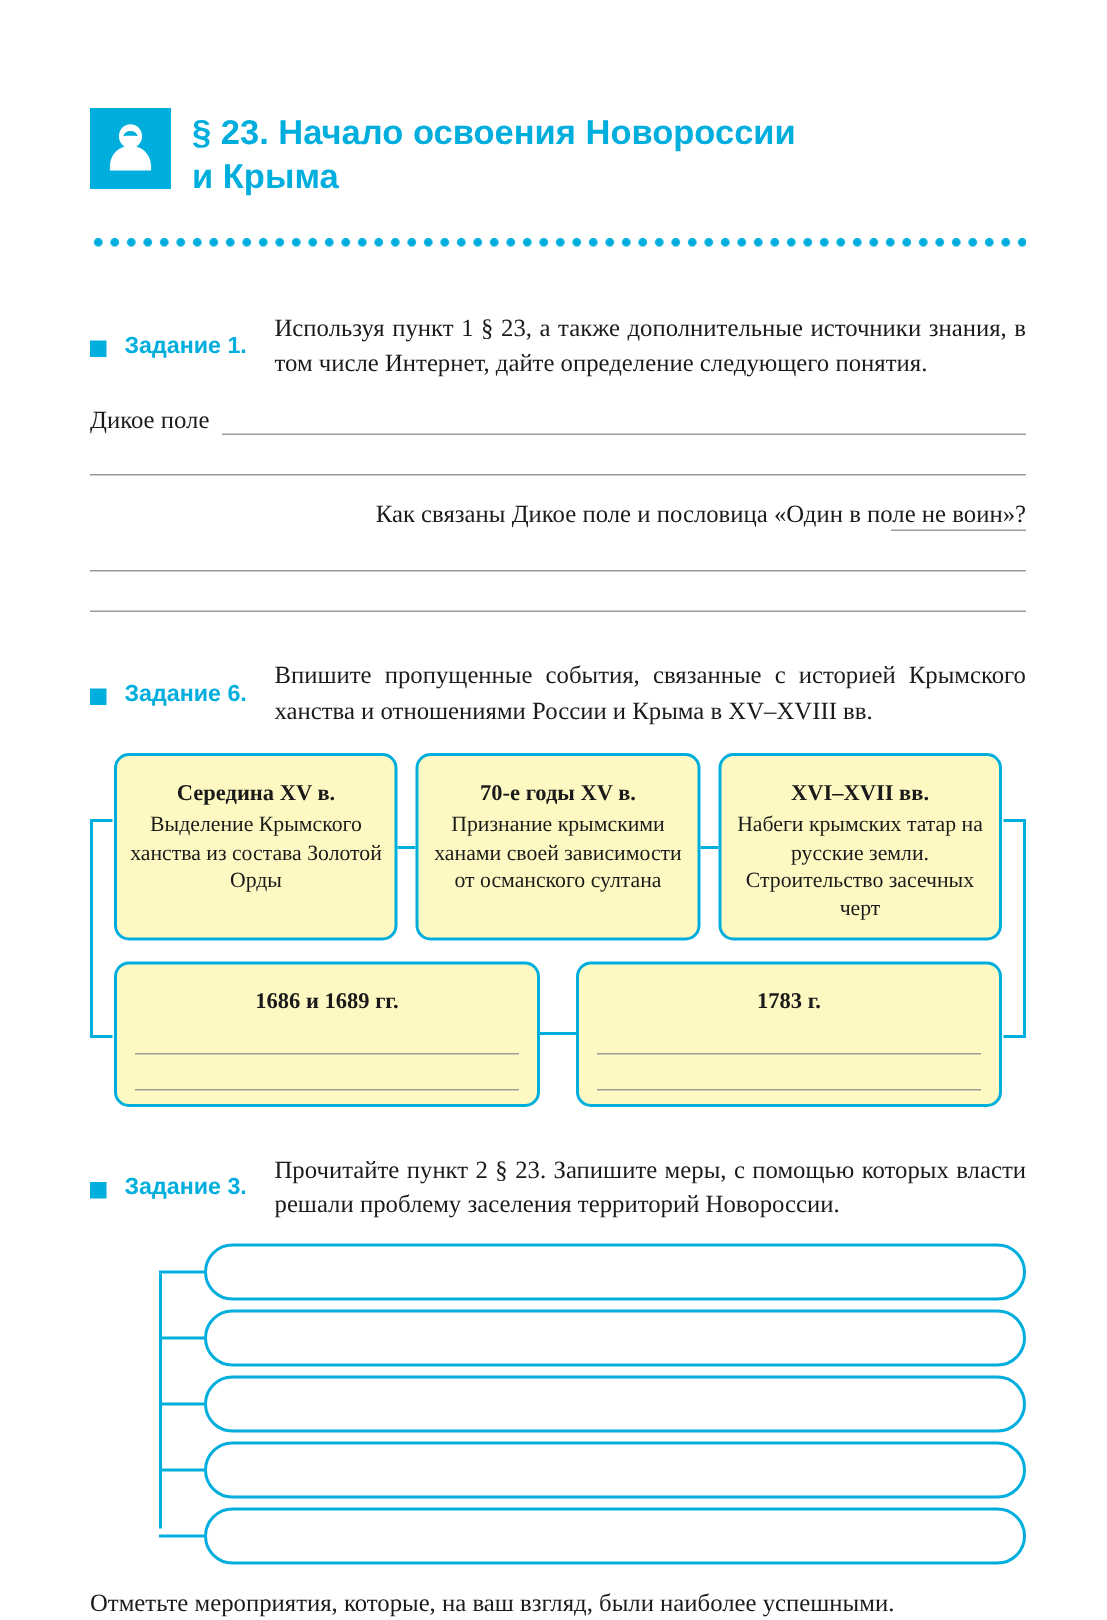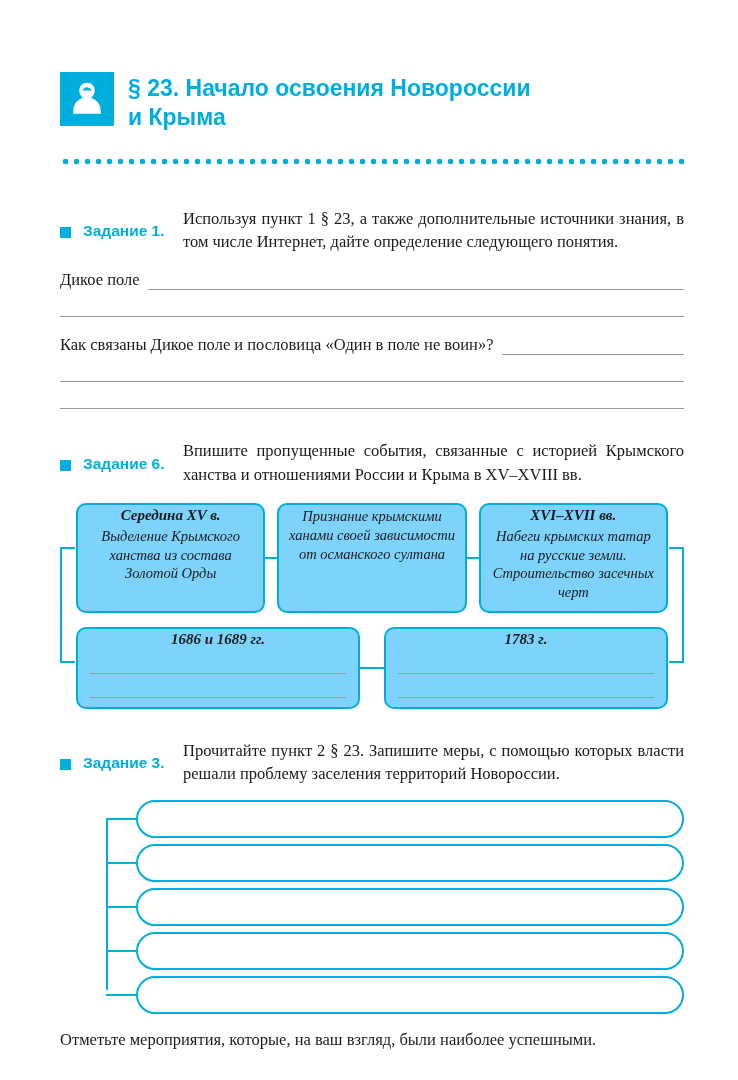--- a/index.html
+++ b/index.html
@@ -37,35 +37,35 @@
     font-size: 15.5px; width: 112px; flex: 0 0 auto; padding-left: 12px; padding-top: 1px;
   }
   .task-text {
     flex: 1; font-size: 16.5px; line-height: 1.45; text-align: justify;
   }
 
   
   .ans-line { border-bottom: 1.2px solid #9b9b9b; height: 27px; }
   .term-row { display: flex; align-items: flex-end; margin-top: 14px; font-size: 16.5px; }
   .term-row .ans-line { flex: 1; height: 22px; margin-left: 8px; }
-  .q-row { display: flex; align-items: flex-end; margin-top: 10px; font-size: 16.5px; }
+  .q-row { display: flex; align-items: flex-end; margin-top: 10px; font-size: 16.5px; flex-direction: column; }
   .q-row .ans-line { flex: 1; height: 22px; margin-left: 8px; min-width: 90px; }
   .full-line { margin-top: 0; }
 
   
   .diagram2 { position: relative; margin-top: 16px; padding: 0 16px; }
   .bracket { position: absolute; width: 15px; }
   .bracket-left  { left: 0;  top: 44px; bottom: 46px; border: 2px solid #00aede; border-right: none; }
   .bracket-right { right: 0; top: 44px; bottom: 46px; border: 2px solid #00aede; border-left: none; }
   .d2-row { display: flex; align-items: stretch; position: relative; z-index: 1; }
   .d2-row + .d2-row { margin-top: 14px; }
   .conn { width: 12px; height: 2px; background: #00aede; align-self: center; flex: 0 0 auto; }
   .d2-box {
-    flex: 1; background: #7dd3fc; border: 2px solid #00aede; border-radius: 10px;
-    padding: 1px 8px 9px; text-align: center; font-style: italic;
+    flex: 1; background: #fef9c3; border: 2px solid #00aede; border-radius: 10px;
+    padding: 16px 8px 9px; text-align: center;
   }
   .d2-box .box-title { font-weight: bold; font-size: 15px; line-height: 1.3; }
   .d2-box .box-body  { font-size: 14.5px; line-height: 1.3; margin-top: 1px; }
   .d2-box .box-ansline { border-bottom: 1.2px solid #9b9b9b; height: 24px; margin: 0 4px; }
   .d2-box .box-ansline:first-of-type { margin-top: 4px; }
 
   
   .diagram3 { position: relative; margin-top: 14px; padding-left: 76px; }
   .d3-vline { position: absolute; left: 46px; top: 20px; bottom: 24px; width: 2px; background: #00aede; }
   .d3-row { position: relative; margin-bottom: 6px; }
@@ -126,20 +126,21 @@
     <div class="bracket bracket-left"></div>
     <div class="bracket bracket-right"></div>
 
     <div class="d2-row">
       <div class="d2-box">
         <div class="box-title">Середина XV в.</div>
         <div class="box-body">Выделение Крымского ханства из состава Золотой Орды</div>
       </div>
       <div class="conn"></div>
       <div class="d2-box">
+        <div class="box-title">70-е годы XV в.</div>
         <div class="box-body">Признание крымскими ханами своей зависимости от османского султана</div>
       </div>
       <div class="conn"></div>
       <div class="d2-box">
         <div class="box-title">XVI–XVII вв.</div>
         <div class="box-body">Набеги крымских татар на русские земли. Строительство засечных черт</div>
       </div>
     </div>
 
     <div class="d2-row">

